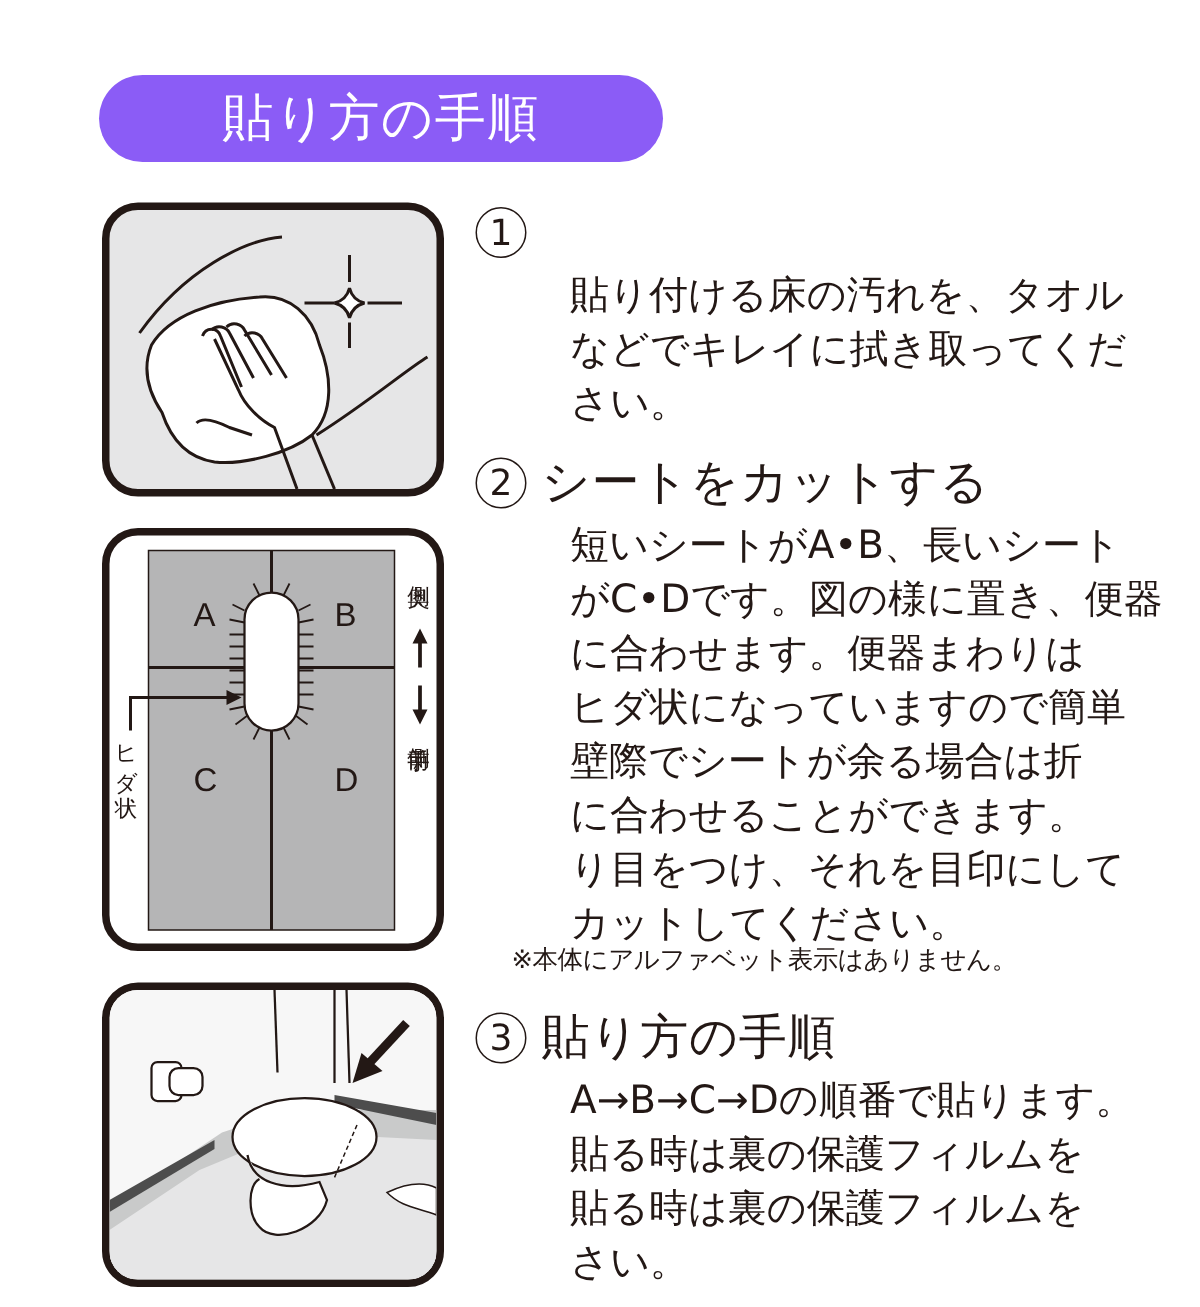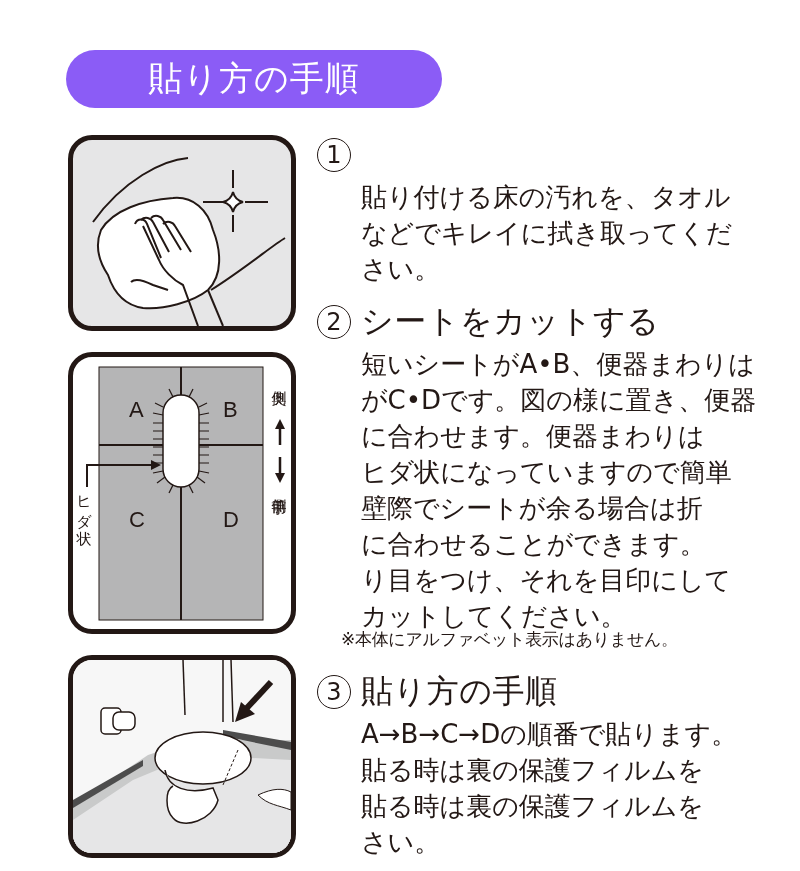--- a/index.html
+++ b/index.html
@@ -28,21 +28,21 @@
 
     .step { position: absolute; left: 317px; width: 470px; }
     .step-head { display: flex; align-items: center; height: 44px; }
     .step-num {
       width: 34px; height: 34px; border: 1.6px solid #231815; border-radius: 50%;
       display: flex; align-items: center; justify-content: center;
       font-size: 24px; box-sizing: border-box; margin-right: 10px;
     }
     .step-title { font-size: 32px; letter-spacing: 0.5px; white-space: nowrap; }
     .step-body {
-      margin-left: 44px; margin-top: 2px; width: 380px;
+      margin-left: 63px; margin-top: 2px; width: 380px;
       font-size: 26px; line-height: 36px;
     }
     .step-body .line { display: block; white-space: nowrap; }
     .step-1 { top: 133px; }
     .step-2 { top: 300px; }
     .step-3 { top: 670px; }
     .note {
       position: absolute; left: 341px; top: 628px; font-size: 17px;
       white-space: nowrap; letter-spacing: -0.3px;
     }
@@ -170,21 +170,21 @@
     <span class="line">さい。</span>
   </div>
 </div>
 
 <div class="step step-2">
   <div class="step-head">
     <div class="step-num">2</div>
     <div class="step-title">シートをカットする</div>
   </div>
   <div class="step-body">
-    <span class="line">短いシートがA•B、便器まわりは</span>
+    <span class="line">短いシートがA•B、長いシート</span>
     <span class="line">がC•Dです。図の様に置き、便器</span>
     <span class="line">に合わせます。便器まわりは</span>
     <span class="line">ヒダ状になっていますので簡単</span>
     <span class="line">壁際でシートが余る場合は折</span>
     <span class="line">に合わせることができます。</span>
     <span class="line">り目をつけ、それを目印にして</span>
     <span class="line">カットしてください。</span>
   </div>
 </div>
 <div class="note">※本体にアルファベット表示はありません。</div>

